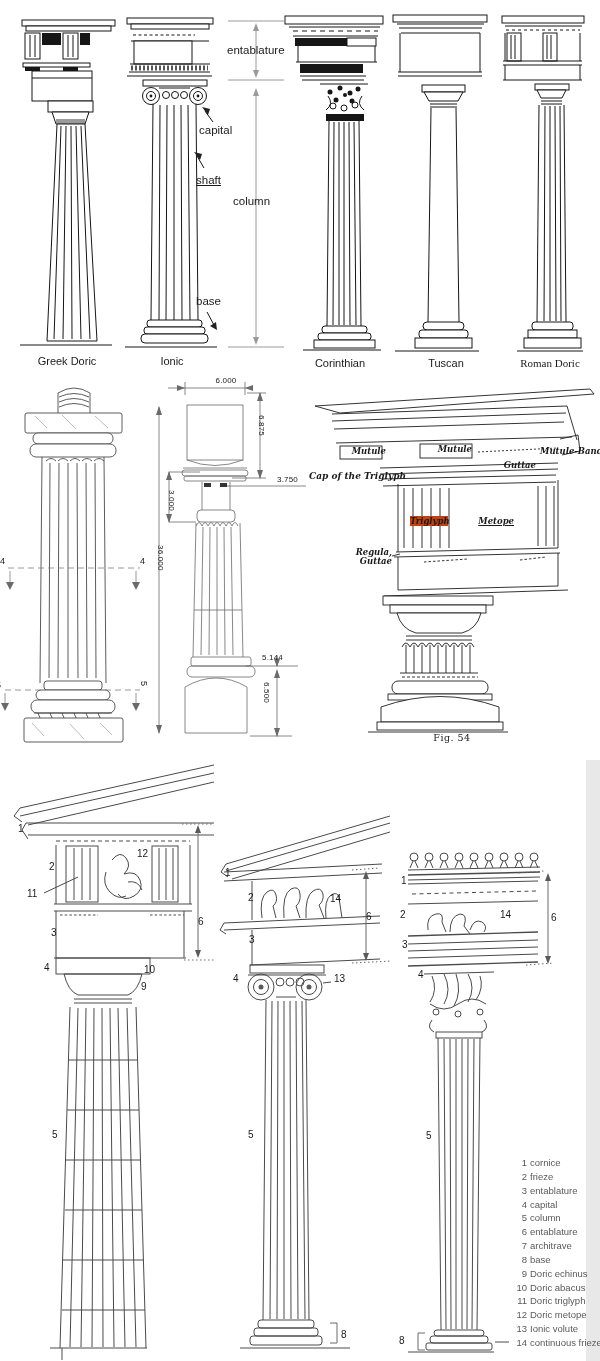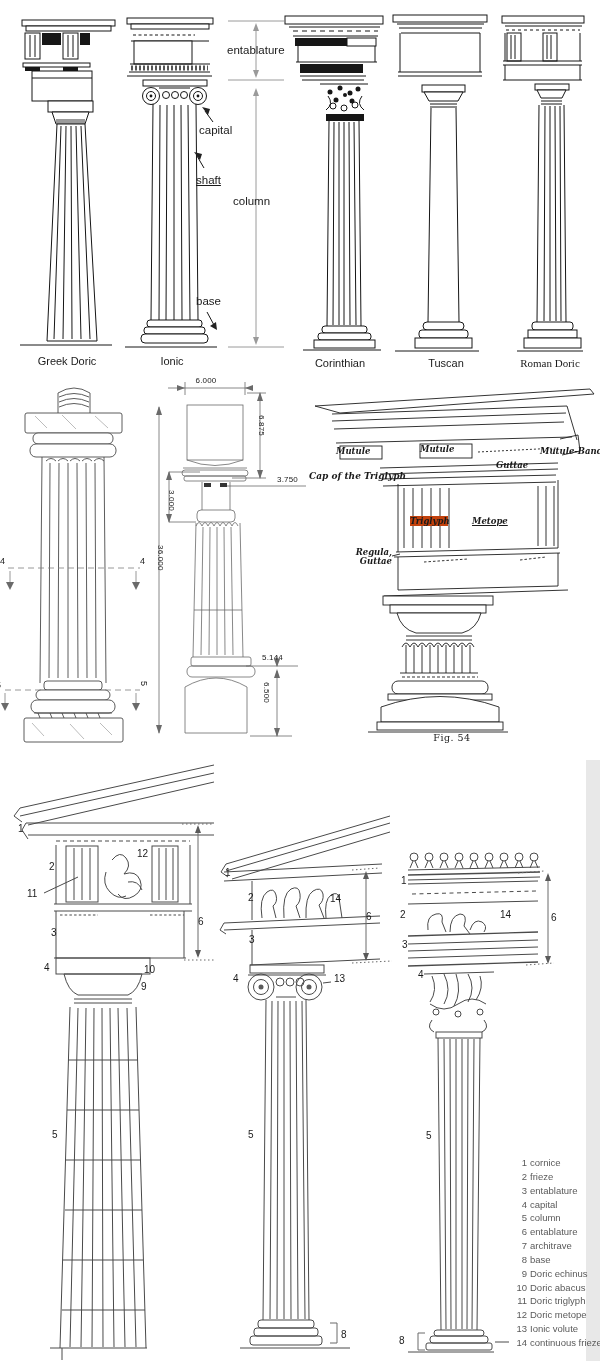--- a/index.html
+++ b/index.html
@@ -24,21 +24,21 @@
   .botk{stroke:#4a4a4a;fill:none;stroke-width:1.4;}
   .bdot{stroke:#6a6a6a;fill:none;stroke-width:1;}
   .barr2{fill:#5a5a5a;stroke:none;}
 
   span.abs{position:absolute;white-space:nowrap;color:#1a1a1a;}
   .t-ann{font-size:11.5px;}
   .t-ord{font-size:11px;text-align:center;}
   .dim{font-size:8px;color:#3d3d3d;letter-spacing:0.2px;}
   .rot90{transform:rotate(90deg);transform-origin:0 0;}
   .mk{font-size:9px;color:#555;}
-  .fig-lbl{font-family:"DejaVu Serif",serif;font-style:italic;font-weight:bold;font-size:8.5px;color:#1e1e1e;text-align:left;}
+  .fig-lbl{font-family:"DejaVu Serif",serif;font-style:italic;font-weight:bold;font-size:8.5px;color:#1e1e1e;text-align:right;}
   .fig-cap{font-family:"DejaVu Serif",serif;font-size:9.5px;color:#222;letter-spacing:0.5px;text-align:center;}
   .cap-lbl{font-family:"DejaVu Serif",serif;font-style:italic;font-weight:bold;font-size:9px;color:#222;}
   .num{font-size:10px;color:#4d4d4d;}
   .graystrip{position:absolute;left:586px;top:760px;width:14px;height:601px;background:#e8e8e8;}
   .legend{position:absolute;left:512px;top:1156px;width:90px;color:#5a5a5a;font-size:9.5px;}
   .legend .row{display:flex;height:13.85px;line-height:13.85px;}
   .legend .ln-num{width:15px;text-align:right;margin-right:3px;}
 </style>
 </head>
 <body>
@@ -541,21 +541,21 @@
   <span class="abs t-ord" style="left:142px;top:355px;width:60px;">Ionic</span>
   <span class="abs t-ord" style="left:300px;top:357px;width:80px;">Corinthian</span>
   <span class="abs t-ord" style="left:406px;top:357px;width:80px;">Tuscan</span>
   <span class="abs t-ord" style="left:510px;top:357px;width:80px;font-family:Liberation Serif, serif;">Roman Doric</span>
 
   <span class="abs mk" style="left:0px;top:556px;">4</span>
   <span class="abs mk" style="left:140px;top:556px;">4</span>
   <span class="abs mk" style="left:-4px;top:680px;">5</span>
   <span class="abs mk rot90" style="left:149px;top:681px;">5</span>
 
-  <span class="abs dim" style="left:184px;top:376px;width:44px;text-align:center;">6.000</span>
+  <span class="abs dim" style="left:204px;top:376px;width:44px;text-align:center;">6.000</span>
   <span class="abs dim rot90" style="left:266px;top:415px;">6.875</span>
   <span class="abs dim" style="left:277px;top:475px;">3.750</span>
   <span class="abs dim rot90" style="left:176px;top:490px;">3.000</span>
   <span class="abs dim rot90" style="left:165px;top:545px;">36.000</span>
   <span class="abs dim" style="left:262px;top:653px;">5.144</span>
   <span class="abs dim rot90" style="left:271px;top:682px;">6.500</span>
   <span class="abs cap-lbl" style="left:309px;top:471px;">Cap of the Triglyph</span>
 
   <span class="abs fig-lbl" style="left:336px;top:446px;width:50px;">Mutule</span>
   <span class="abs fig-lbl" style="left:420px;top:444px;width:52px;">Mutule</span>

